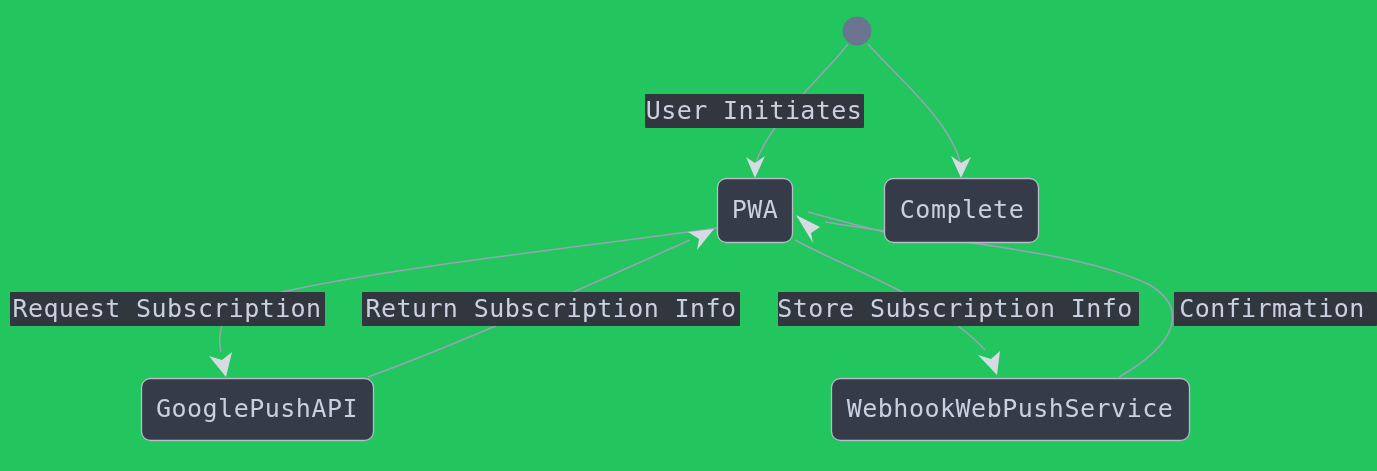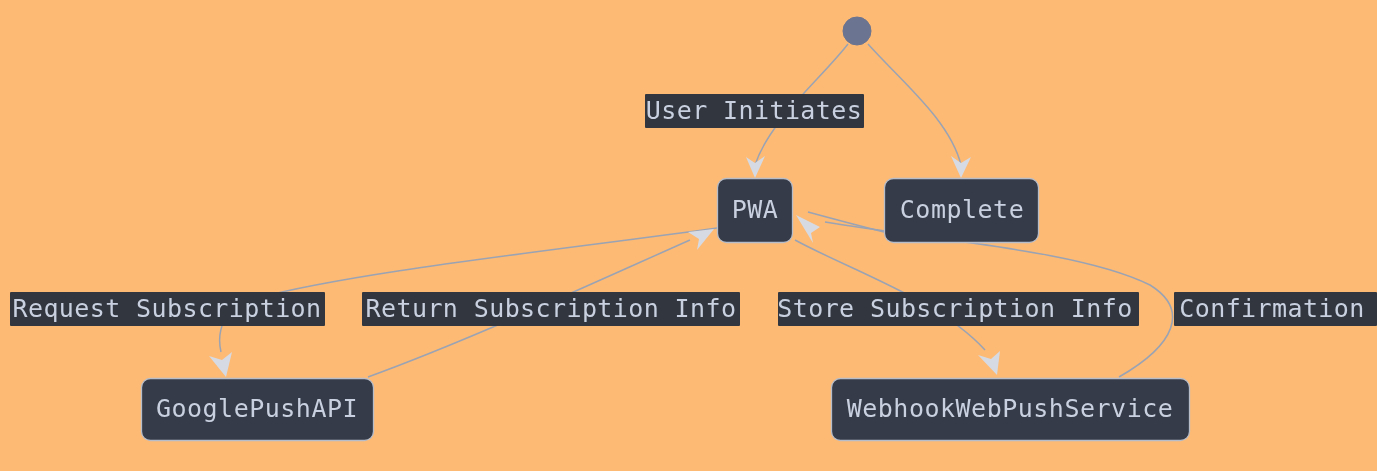--- a/index.html
+++ b/index.html
@@ -4,21 +4,21 @@
 <style>
   html, body {
     margin: 0;
     padding: 0;
     background: #282c34;
   }
   #diagram-root {
     position: relative;
     width: 1377px;
     height: 471px;
-    background: #fdba74;
+    background: #22c55e;
     overflow: hidden;
     font-family: "DejaVu Sans Mono", "Liberation Mono", monospace;
   }
   svg.flow { position: absolute; inset: 0; width: 1377px; height: 471px; display: block; }
 
   .node-rect {
     fill: #353b48;
     stroke: #b7bdc9;
     stroke-width: 1.3px;
   }

